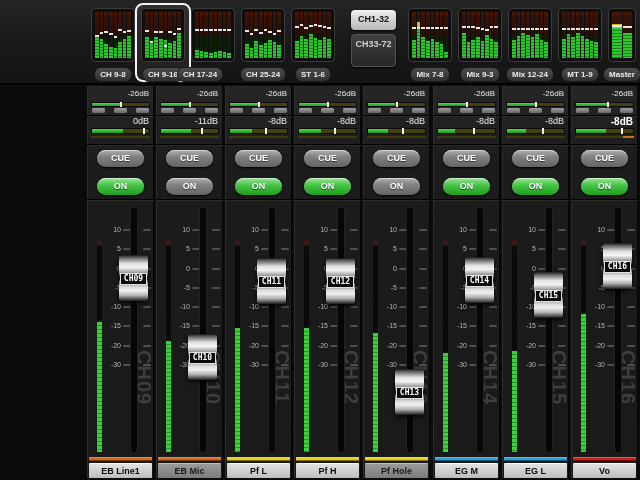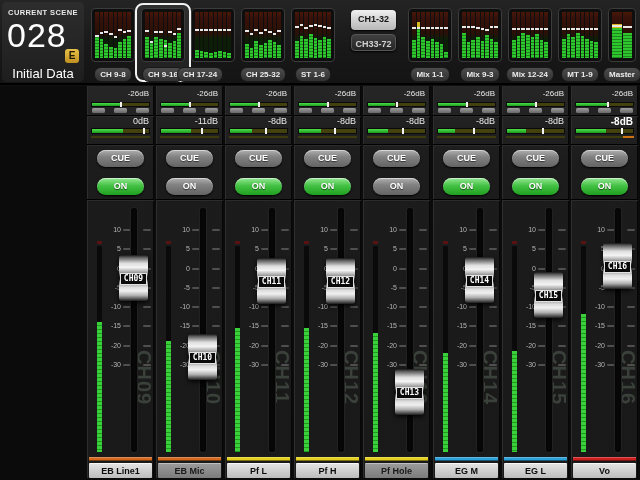--- a/index.html
+++ b/index.html
@@ -33,21 +33,21 @@
   .nmark{position:absolute;left:0;right:0;height:2px;background:#e8e8e8;}
   .nav-tabwrap{position:absolute;top:63px;text-align:center;}
   .nav-tab{display:inline-block;background:linear-gradient(180deg,#4c4c4c,#313131);
         border:1px solid #191919;border-radius:7px;color:#ececec;
         font-size:8px;font-weight:bold;padding:2px 5px;white-space:nowrap;}
 
   .bank-btn{position:absolute;left:351px;width:45px;height:20px;border-radius:4px;text-align:center;
         font-size:9px;font-weight:bold;line-height:19px;}
   #bank1{top:10px;background:linear-gradient(180deg,#f2f2f2,#cfcfcf 55%,#b8b8b8);color:#151515;
         box-shadow:0 1px 2px #000;}
-  #bank2{top:34px;height:17px;background:linear-gradient(180deg,#404040,#262626);color:#d0d0d0;
+  #bank2{top:34px;height:33px;background:linear-gradient(180deg,#404040,#262626);color:#d0d0d0;
         border:1px solid #555;box-shadow:0 1px 2px #000;}
 
   
   #sidebar{position:absolute;left:0;top:86px;width:85px;height:394px;
         background:repeating-linear-gradient(90deg,#1d1d1d 0 2px,#151515 2px 4px);
         border-right:2px solid #000;}
   #dyn-row{position:absolute;left:6px;top:7px;width:75px;height:17px;display:flex;gap:2px;}
   .arrow-btn{width:22px;height:17px;border-radius:3px;position:relative;
         background:linear-gradient(180deg,#a8a8a8,#7a7a7a 45%,#5e5e5e);box-shadow:0 1px 1px #000;}
   .arrow-btn:after{content:"";position:absolute;top:4.5px;border-top:4px solid transparent;
@@ -115,26 +115,20 @@
         color:#0d0d0d;font-size:9px;font-weight:bold;text-align:center;line-height:14px;
         white-space:nowrap;overflow:hidden;}
   .plate-off{background:linear-gradient(180deg,#9a9a9a,#7c7c7c);border-top:1px solid #c0c0c0;color:#1a1a1a;}
 </style>
 </head>
 <body>
 
 <div id="root">
 
   <div id="topbar">
-    <div id="scene-panel">
-      <div class="scene-header">CURRENT SCENE</div>
-      <div class="scene-number">028</div>
-      <div class="scene-badge">E</div>
-      <div class="scene-name">Initial Data</div>
-    </div>
     <div id="nav-blocks">
         <div class="nav-block" style="left:91px;width:44px">
           <div class="ncol">
             <div class="nlvl" style="height:50%"></div>
             <div class="nmark" style="top:50%"></div>
           </div>
           <div class="ncol">
             <div class="nlvl" style="height:42%"></div>
             <div class="nmark" style="top:44%"></div>
           </div>
@@ -262,21 +256,21 @@
           </div>
           <div class="ncol">
             <div class="nlvl" style="height:34%"></div>
             <div class="nmark" style="top:45%"></div>
           </div>
           <div class="ncol">
             <div class="nlvl" style="height:28.000000000000004%"></div>
             <div class="nmark" style="top:40%"></div>
           </div>
         </div>
-        <div class="nav-tabwrap" style="left:231px;width:64px"><span class="nav-tab">CH 25-32</span></div>
+        <div class="nav-tabwrap" style="left:231px;width:64px"><span class="nav-tab">CH 25-24</span></div>
         <div class="nav-block" style="left:291px;width:44px">
           <div class="ncol">
             <div class="nlvl" style="height:38%"></div>
             <div class="nmark" style="top:30%"></div>
           </div>
           <div class="ncol">
             <div class="nlvl" style="height:48%"></div>
             <div class="nmark" style="top:27%"></div>
           </div>
           <div class="ncol">
@@ -333,21 +327,21 @@
           </div>
           <div class="ncol">
             <div class="nlvl" style="height:30%"></div>
             <div class="nmark" style="top:33%"></div>
           </div>
           <div class="ncol">
             <div class="nlvl" style="height:12%"></div>
             <div class="nmark" style="top:33%"></div>
           </div>
         </div>
-        <div class="nav-tabwrap" style="left:398px;width:64px"><span class="nav-tab">Mix 1-1</span></div>
+        <div class="nav-tabwrap" style="left:398px;width:64px"><span class="nav-tab">Mix 7-8</span></div>
         <div class="nav-block" style="left:458px;width:44px">
           <div class="ncol">
             <div class="nlvl" style="height:55.00000000000001%"></div>
             <div class="nmark" style="top:30%"></div>
           </div>
           <div class="ncol">
             <div class="nlvl" style="height:35%"></div>
             <div class="nmark" style="top:30%"></div>
           </div>
           <div class="ncol">

